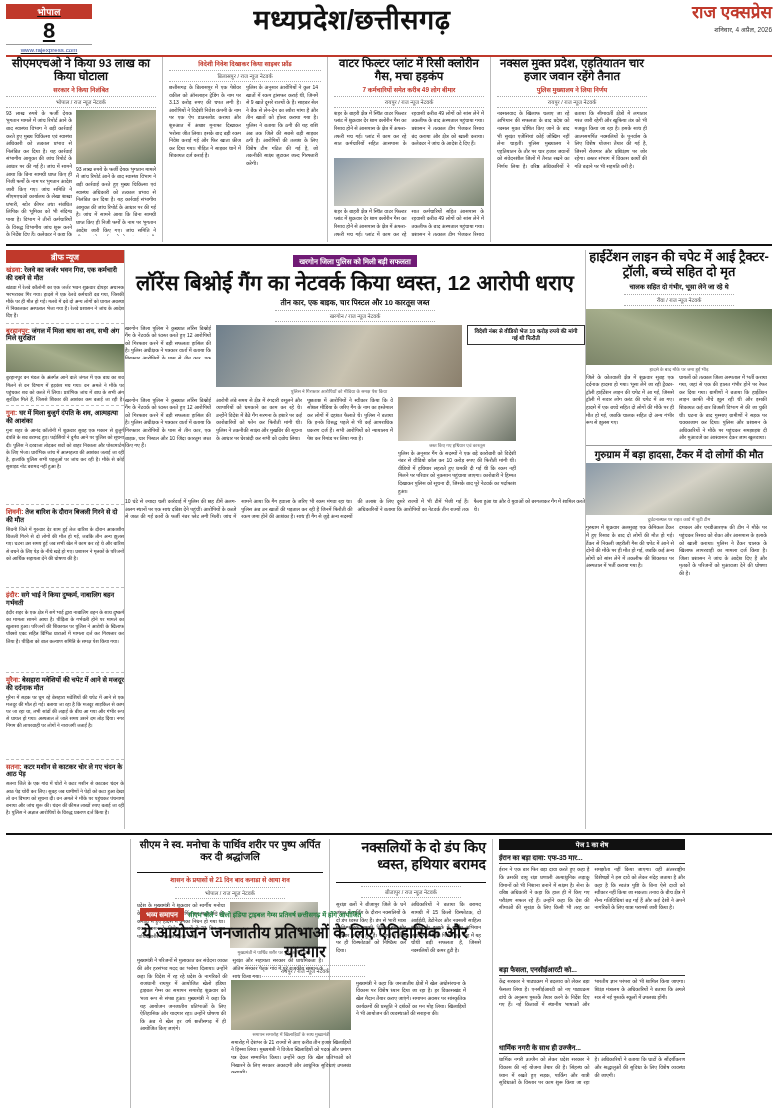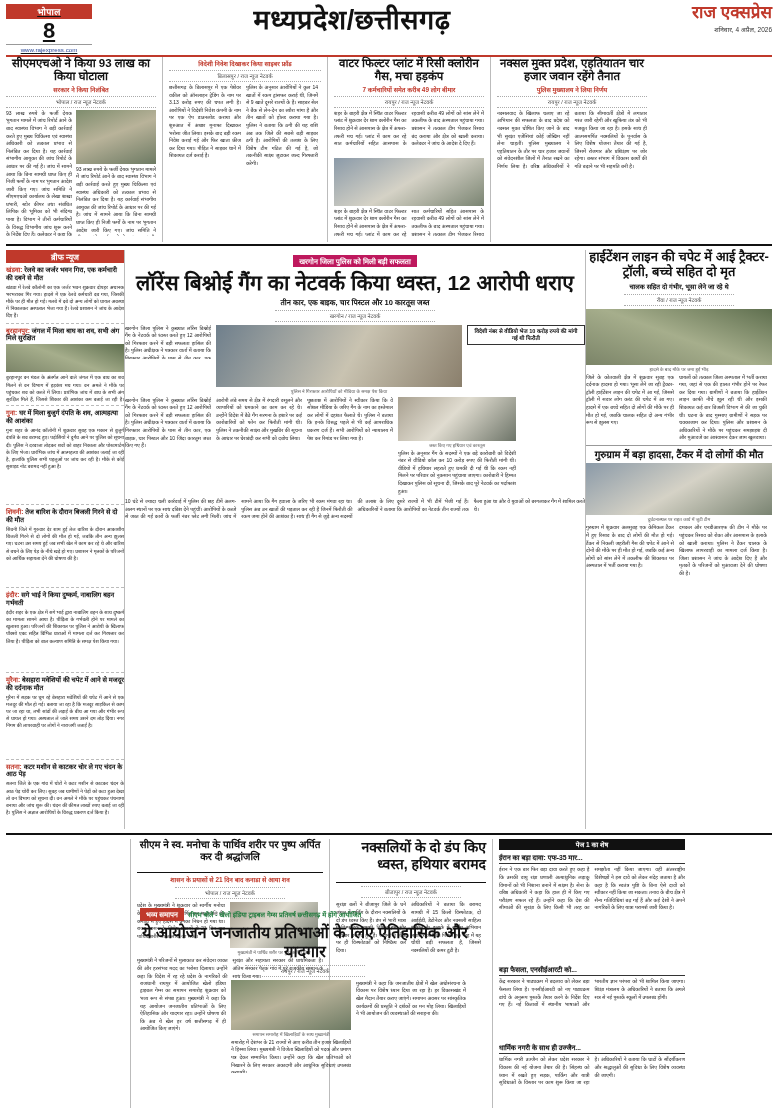--- a/index.html
+++ b/index.html
@@ -63,21 +63,21 @@
     background: #c0392b; color: #fff; font-size: 8px; font-weight: bold;
     text-align: center; padding: 1px 0;
   }
   .brief-item { border-bottom: 1px dashed #bbb; padding: 3px 0; }
   .brief-title { font-size: 6.6px; font-weight: bold; line-height: 1.2; }
   .brief-title .loc { color: #c0392b; }
   .brief-body { font-size: 4.8px; line-height: 1.5; text-align: justify; color: #222; margin-top: 2px; }
 
   .center-main { flex: 1; }
   .lead-kicker {
-    background: #be185d; color: #fff; font-size: 7.2px; font-weight: bold;
+    background: #701a75; color: #fff; font-size: 7.2px; font-weight: bold;
     display: inline-block; padding: 1px 6px;
   }
   .lead-hl { font-size: 21px; text-align: center; line-height: 1.14; margin-top: 3px; }
   .lead-sub { font-size: 7.5px; font-weight: bold; text-align: center; margin-top: 2px; }
 
   .rightrail { width: 186px; }
   .rr-hl { font-size: 13px; text-align: center; line-height: 1.15; }
   .rr-sub { font-size: 6.6px; font-weight: bold; text-align: center; margin-top: 2px; }
 
   .boxq {

